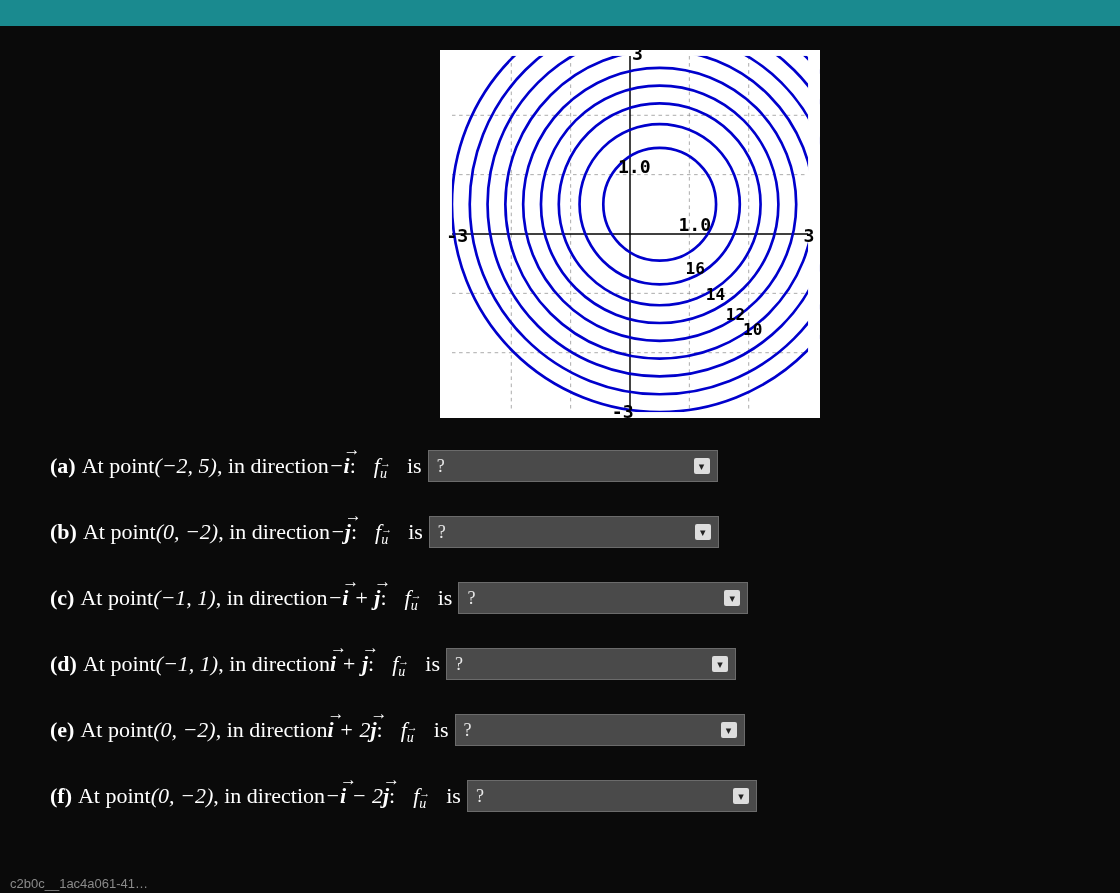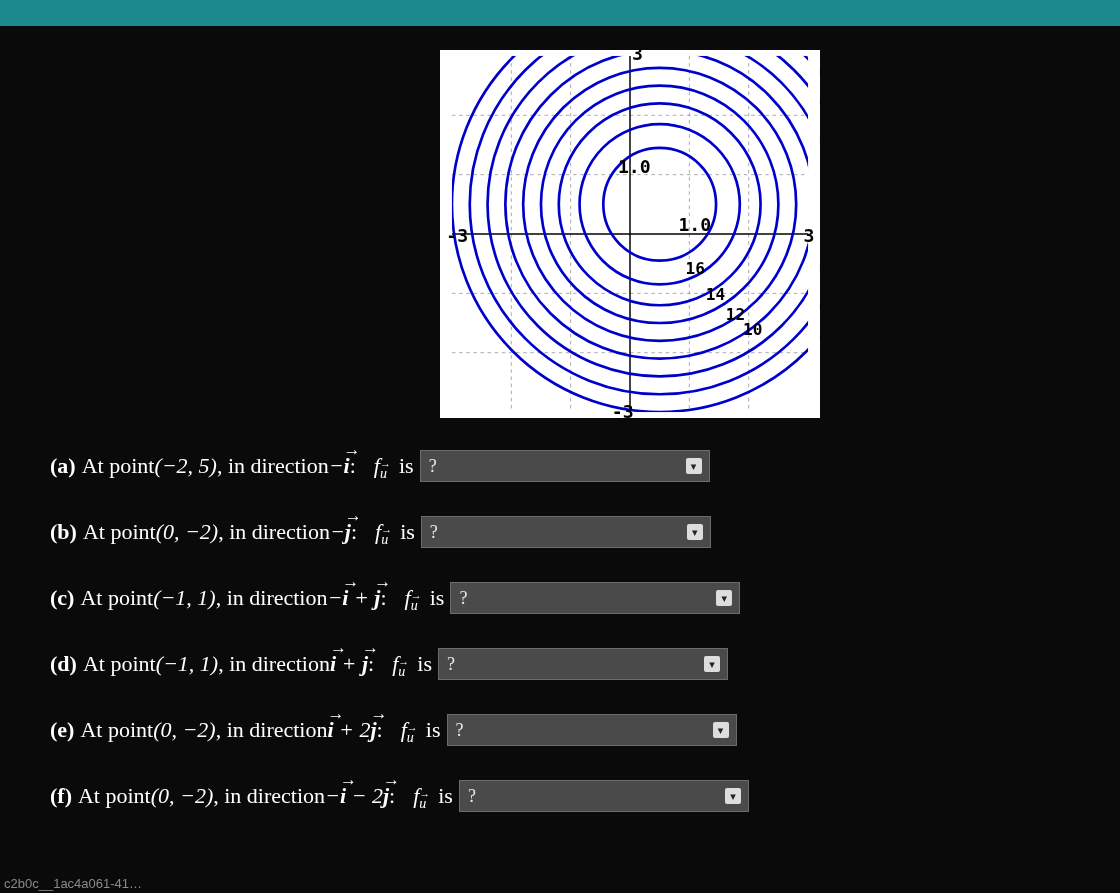--- a/index.html
+++ b/index.html
@@ -95,21 +95,21 @@
   .fu-sub .sarrow {
     position: absolute;
     top: -9px;
     left: 0;
     right: 0;
     font-size: 11px;
     text-align: center;
     font-style: normal;
   }
   .is-text {
-    margin: 0 6px 0 12px;
+    margin: 0 6px 0 20px;
     font-style: normal;
   }
   .answer-select {
     appearance: none;
     -webkit-appearance: none;
     background: #4a4a4a;
     border: 1px solid #6b6b6b;
     color: #e8e8e8;
     font-size: 18px;
     height: 32px;
@@ -137,21 +137,21 @@
     justify-content: center;
     font-size: 11px;
   }
   .footer-text {
     position: absolute;
     left: 0;
     bottom: 0;
     color: #8a8a8a;
     font-family: Arial, sans-serif;
     font-size: 13px;
-    padding: 2px 4px;
+    padding: 2px 10px;
   }
   .ax-text {
     font-family: monospace;
     font-weight: bold;
     fill: #000;
     font-size: 18px;
   }
   .contour-labels text {
     font-family: monospace;
     font-weight: bold;

